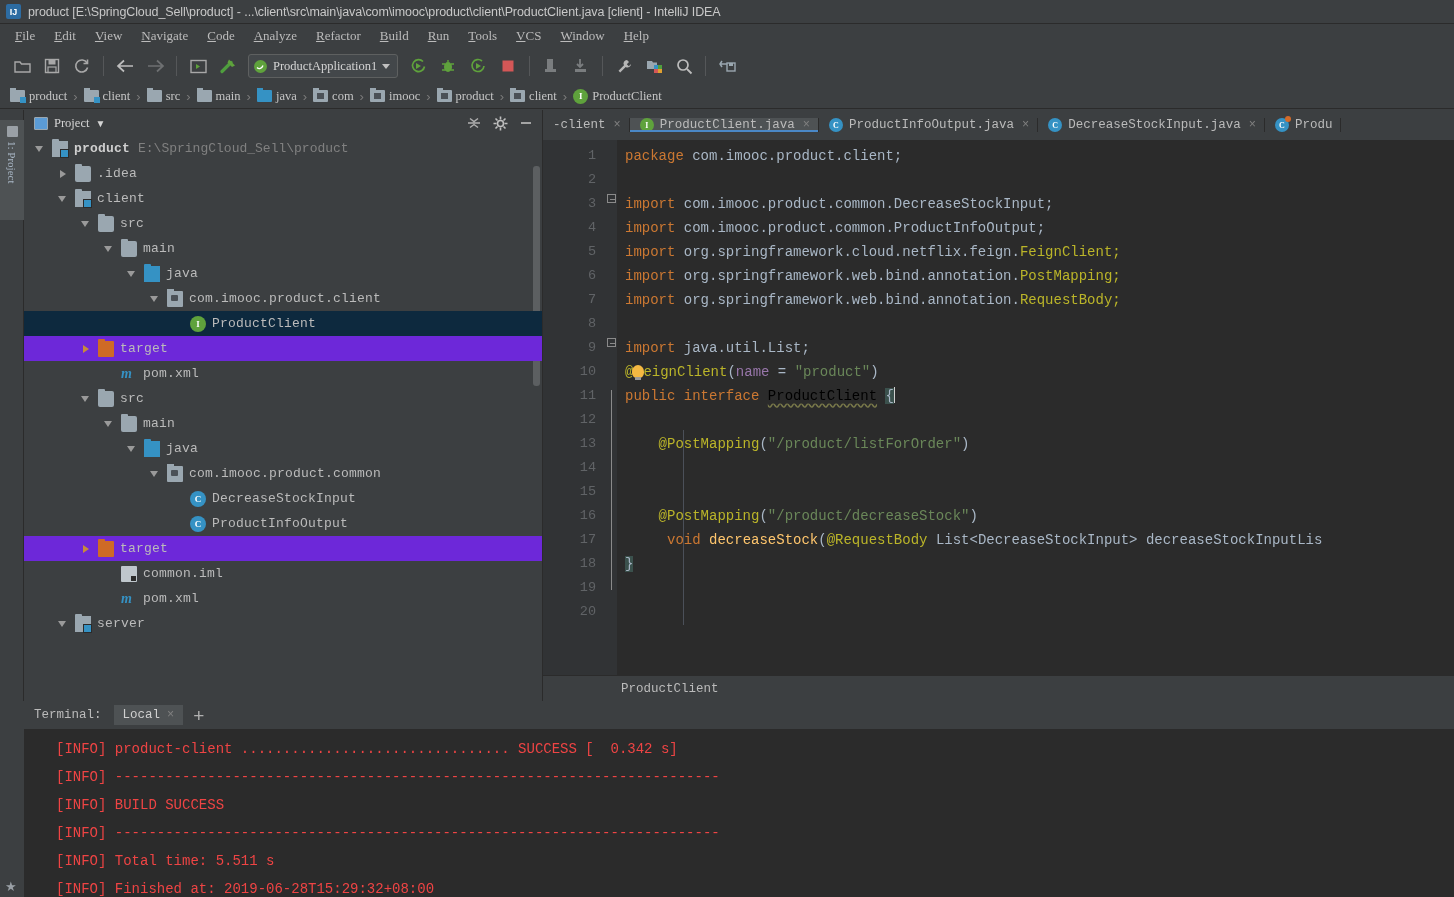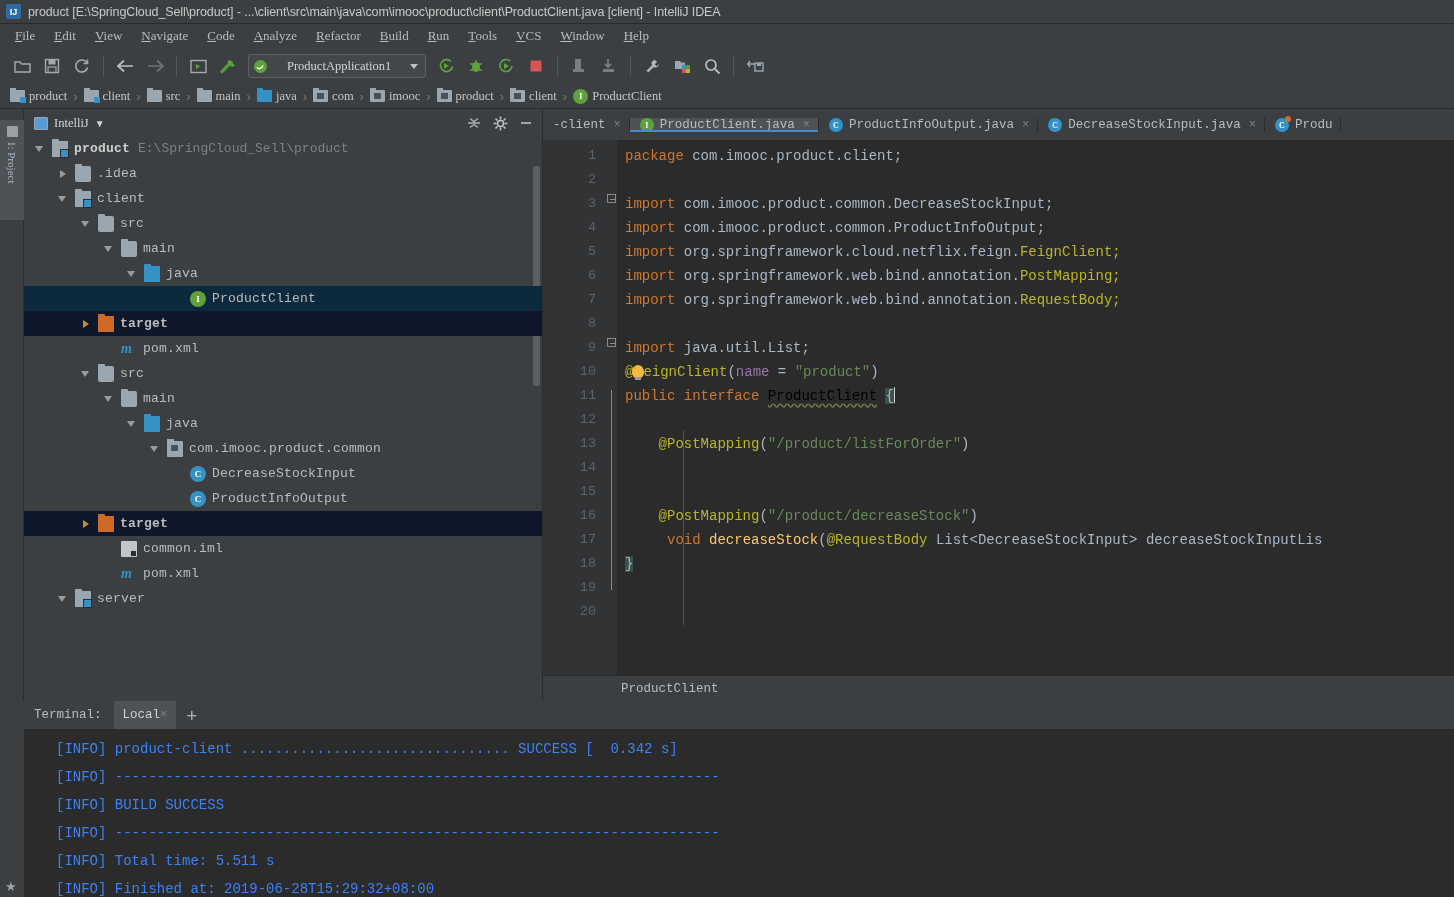--- a/index.html
+++ b/index.html
@@ -39,21 +39,21 @@
   .toolbar {
     height: 36px; background: #3c3f41; display: flex; align-items: center;
     padding-left: 8px; gap: 2px;
   }
   .tb-btn {
     width: 28px; height: 26px; display: flex; align-items: center; justify-content: center;
     cursor: default; border-radius: 2px;
   }
   .tb-sep { width: 1px; height: 20px; background: #555759; margin: 0 5px; }
   .run-config {
-    display: flex; align-items: center; gap: 19px; height: 24px;
+    display: flex; align-items: center; gap: 5px; height: 24px;
     border: 1px solid #5e6060; border-radius: 3px; padding: 0 7px 0 4px;
     background: #43474a; margin: 0 4px;
   }
   .run-config .label { color: #d4d4d4; font-size: 12.5px; font-family: "Liberation Serif", serif; }
   .caret-dn { width: 0; height: 0; border-left: 4px solid transparent; border-right: 4px solid transparent; border-top: 5px solid #c0c0c0; }
 
   
   .breadcrumb {
     height: 25px; background: #3c3f41; display: flex; align-items: center;
     padding-left: 10px; gap: 0px; border-bottom: 1px solid #2b2b2b;
@@ -94,21 +94,21 @@
   .ph-spacer { flex: 1; }
   .ph-btn { width: 20px; height: 20px; display: flex; align-items: center; justify-content: center; cursor: default; }
 
   .tree { flex: 1; overflow: hidden; background: #3c3f41; position: relative; font-size: 13px; }
   .tree-row {
     height: 25px; display: flex; align-items: center; cursor: default;
     font-family: "Liberation Mono", monospace; white-space: nowrap; color: #bbbbbb;
     position: relative;
   }
   .tree-row.selected { background: #0d293e; }
-  .tree-row.target-hl { background: #0f172a; font-weight: bold; }
+  .tree-row.target-hl { background: #6d28d9; }
   .arrow { width: 12px; height: 12px; flex: none; position: relative; }
   .arrow.closed::before {
     content:''; position:absolute; left:3px; top:2px;
     border-left: 6px solid #9a9a9a; border-top: 4px solid transparent; border-bottom: 4px solid transparent;
   }
   .arrow.open::before {
     content:''; position:absolute; left:1px; top:3px;
     border-top: 6px solid #9a9a9a; border-left: 4px solid transparent; border-right: 4px solid transparent;
   }
   .arrow.closed.orange::before { border-left-color: #c98a3a; }
@@ -211,28 +211,28 @@
     height: 26px; background: #3c3f41; display: flex; align-items: center;
     padding-left: 8px; flex: none; border-top: 1px solid #2b2b2b;
   }
   .editor-breadcrumb .ebtxt { color: #bbbbbb; font-size: 12.5px; font-family: "Liberation Mono", monospace; margin-left: 70px; }
 
   
   .terminal { height: 196px; background: #2b2b2b; display: flex; flex-direction: column; flex: none; }
   .term-head { height: 28px; background: #3c3f41; display: flex; align-items: center; padding-left: 10px; gap: 0px; flex:none; }
   .term-label { color: #bbbbbb; font-size: 12.5px; font-family: "Liberation Mono", monospace; padding-right: 12px; }
   .term-tab {
-    display:flex; align-items:center; padding: 3px 9px; background:#4e5254;
-    color:#d0d0d0; font-size:12.5px; font-family:"Liberation Mono", monospace; cursor:default; height:28px;
+    display:flex; align-items:center; gap:7px; padding: 3px 9px; background:#4e5254;
+    color:#d0d0d0; font-size:12.5px; font-family:"Liberation Mono", monospace; cursor:default; height:20px;
   }
   .term-tab .x { color:#808080; font-size:12px; }
   .term-plus { color:#b0b0b0; font-size:19px; padding: 0 10px; cursor:default; line-height:1; }
   .term-body { flex:1; background:#2b2b2b; padding: 6px 0 0 32px; overflow:hidden; }
   .term-line {
-    height: 28px; line-height: 28px; color: #3b82f6; font-size: 14px;
+    height: 28px; line-height: 28px; color: #ef4444; font-size: 14px;
     font-family: "Liberation Mono", monospace; white-space: pre;
   }
 
   .bottom-rail-wrap { position:absolute; left:0; bottom:0; width:24px; height:196px; background:#3c3f41; }
   .star-ico { position:absolute; left:5px; bottom:3px; color:#9aa0a6; font-size:13px; }
 </style>
 </head>
 <body>
 
 <div class="app">
@@ -488,21 +488,21 @@
           <span>2: Favorites</span>
         </div>
       </div>
 
     <div style="display:flex; flex-direction:column; flex:1; min-width:0;">
       <div style="display:flex; flex:1; min-height:0;">
 
         <div class="leftpanel">
           <div class="panel-head">
             <div class="ph-icon"></div>
-            <span class="ph-title">IntelliJ</span>
+            <span class="ph-title">Project</span>
             <span class="ph-title" style="font-size:10px;">▼</span>
             <div class="ph-spacer"></div>
             <div class="ph-btn">
               <svg width="14" height="14" viewBox="0 0 14 14">
                   <path d="M3 2.5l4 3 4-3M3 11.5l4-3 4 3M1 7h12" stroke="#b0b0b0" stroke-width="1.4" fill="none"></path>
                 </svg>
             </div>
             <div class="ph-btn">
               <svg width="15" height="15" viewBox="0 0 15 15">
                   <circle cx="7.5" cy="7.5" r="3" fill="none" stroke="#c0c0c0" stroke-width="1.6"></circle>
@@ -552,20 +552,27 @@
                   <span class="ico folder"></span>
                 </span>
                 <span class="tlabel">main</span>
               </div>
               <div class="tree-row" style="padding-left: 102px;">
                 <span class="arrow open" style="margin-right: 6px;"></span>
                 <span style="display: flex; align-items: center;">
                   <span class="ico folder-blue"></span>
                 </span>
                 <span class="tlabel">java</span>
+              </div>
+              <div class="tree-row" style="padding-left: 125px;">
+                <span class="arrow open" style="margin-right: 6px;"></span>
+                <span style="display: flex; align-items: center;">
+                  <span class="ico pkg"></span>
+                </span>
+                <span class="tlabel">com.imooc.product.client</span>
               </div>
               <div class="tree-row selected" style="padding-left: 148px;">
                 <span class="arrow" style="margin-right: 6px;"></span>
                 <span style="display: flex; align-items: center;">
                   <span class="ico iface">I</span>
                 </span>
                 <span class="tlabel">ProductClient</span>
               </div>
               <div class="tree-row target-hl" style="padding-left: 56px;">
                 <span class="arrow closed orange" style="margin-right: 6px;"></span>

